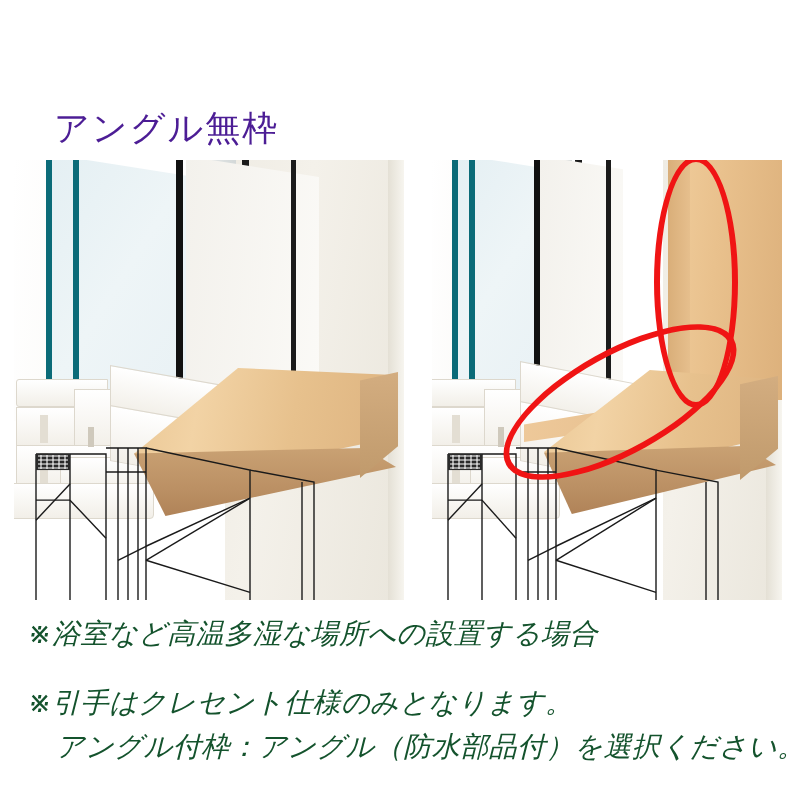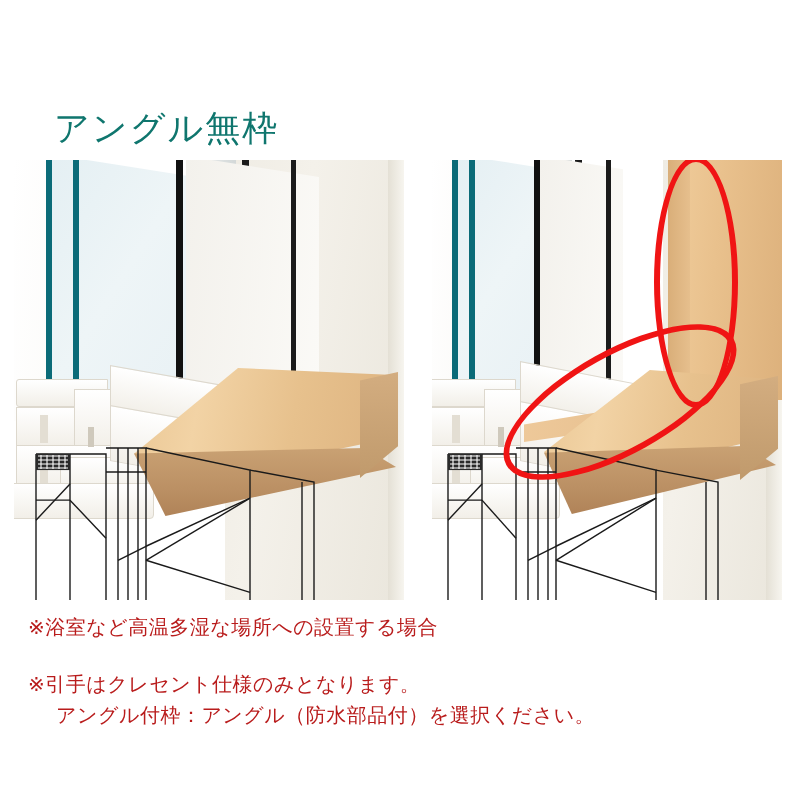--- a/index.html
+++ b/index.html
@@ -12,21 +12,21 @@
     position:relative;
   }
   .page{position:relative;width:800px;height:800px;}
 
   
   .header{position:absolute;left:24px;top:18px;width:760px;height:48px;display:flex;align-items:baseline;}
   .title{font-size:36px;letter-spacing:1px;line-height:1;white-space:nowrap;color:#000;}
   .subtitle{font-size:19px;margin-left:22px;white-space:nowrap;color:#000;letter-spacing:.5px;}
 
   
-  .caption{position:absolute;font-size:35px;letter-spacing:2px;color:#0f766e;white-space:nowrap;line-height:1;}
+  .caption{position:absolute;font-size:35px;letter-spacing:2px;color:#4c1d95;white-space:nowrap;line-height:1;}
   .caption.left{left:54px;top:110px;}
   .caption.right{left:455px;top:110px;}
 
   
   .panel{position:absolute;top:160px;height:440px;overflow:hidden;background:#ffffff;}
   .panel.left{left:14px;width:390px;}
   .panel.right{left:432px;width:350px;}
 
   .scene{position:absolute;inset:0;}
 
@@ -127,21 +127,21 @@
   .wire{position:absolute;left:0;bottom:0;width:100%;height:36%;}
   .wire svg{width:100%;height:100%;display:block;}
 
   
   .annot{position:absolute;border:6px solid #f01414;border-radius:50%;background:transparent;}
   .annot.vertical{left:222px;top:-4px;width:72px;height:240px;}
   .annot.diagonal{left:58px;top:190px;width:248px;height:92px;transform:rotate(-29deg);transform-origin:center center;}
 
   
   .notes{position:absolute;left:28px;top:612px;width:740px;}
-  .note{font-size:20px;line-height:1.55;color:#b91c1c;white-space:nowrap;letter-spacing:.5px;}
+  .note{font-size:28px;line-height:1.55;color:#14532d;white-space:nowrap;letter-spacing:.5px;font-style:italic;}
   .note.indent{padding-left:28px;}
   .note.gap{margin-top:26px;}
 </style>
 </head>
 <body>
 
 <div class="page">
 
 
   <div class="caption left">アングル無枠</div>

